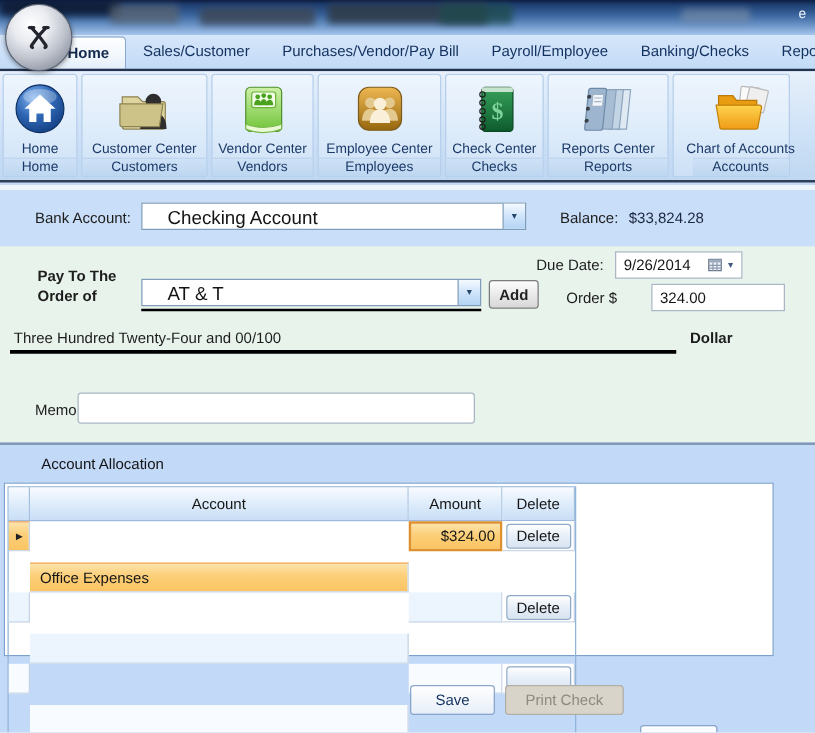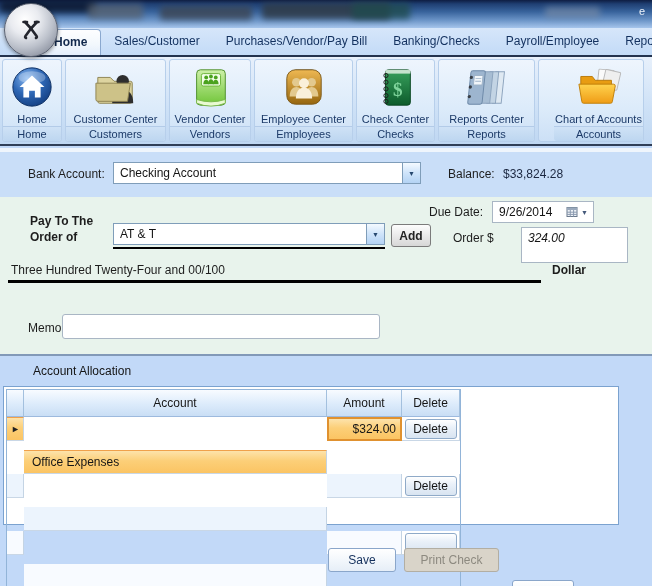--- a/index.html
+++ b/index.html
@@ -41,21 +41,21 @@
   .icon-area { height:52px; display:flex; align-items:center; justify-content:center; margin-top:1px; }
   .btn-label { font-size:11px; color:#1c3a68; line-height:13px; white-space:nowrap; }
   .grp-label { margin-top:auto; width:100%; text-align:center; font-size:11px; color:#1c3a68;
     background:linear-gradient(#cfe2f6,#bdd6f0); border-top:1px solid #b3cbe8; border-radius:0 0 3px 3px;
     height:15px; line-height:15px; }
 
   
   .bankrow { position:absolute; left:0; top:152px; width:652px; height:45px; background:#c9def8; }
   .lbl { position:absolute; font-size:12px; color:#1d1d1d; white-space:nowrap; }
   .combo { position:absolute; background:#fff; border:1px solid #7f9db9; height:22px; display:flex; align-items:stretch; }
-  .combo .txt { flex:1; padding:3px 6px 0; font-size:12px; color:#141414; white-space:nowrap; overflow:hidden; }
+  .combo .txt { flex:1; padding:3px 20px 0; font-size:15px; color:#141414; white-space:nowrap; overflow:hidden; }
   .combo .dd { width:18px; border-left:1px solid #7f9db9;
     background:linear-gradient(#f4faff,#cfe4fa 50%,#b4d3f4); display:flex; align-items:center; justify-content:center;
     font-size:7px; color:#26486f; }
 
   
   .mint { position:absolute; left:0; top:197px; width:652px; height:157px; background:#e8f3ec; }
   .bold { font-weight:bold; }
   .field { position:absolute; background:#fff; border:1px solid #a9b6c4; font-size:12px; color:#141414; }
   .add-btn { position:absolute; left:391px; top:27px; width:40px; height:23px;
     background:linear-gradient(#fdfdfd,#eaeaea 50%,#d7d7d7); border:1px solid #7b7b7b; border-radius:3px;
@@ -122,22 +122,22 @@
           <path d="M20 8 L23.5 8"></path>
       </g>
     </svg>
   </div>
 
   <div class="tabstrip">
     <div class="tabs">
       <div class="tab active">Home</div>
       <div class="tab">Sales/Customer</div>
       <div class="tab">Purchases/Vendor/Pay Bill</div>
+      <div class="tab">Payroll/Employee</div>
       <div class="tab">Banking/Checks</div>
-      <div class="tab">Payroll/Employee</div>
       <div class="tab">Report</div>
 
     </div>
   </div>
   <div class="tab-underline"></div>
 
   <div class="ribbon">
 
     <div class="group" style="left:2px;width:60px;">
       <div class="icon-area">
@@ -255,21 +255,21 @@
             <circle cx="7" cy="13" r="1.7" fill="#3a3f46"></circle>
             <circle cx="7" cy="23" r="1.7" fill="#3a3f46"></circle>
             <circle cx="7" cy="33" r="1.7" fill="#3a3f46"></circle>
           </g>
         </svg>
       </div>
       <span class="btn-label">Reports Center</span>
       <div class="grp-label">Reports</div>
     </div>
 
-    <div class="group" style="left:538px;width:106px;padding-left:15px;">
+    <div class="group" style="left:538px;width:94px;padding-left:15px;">
       <div class="icon-area">
         <svg width="50" height="44" viewBox="0 0 50 46">
           <defs>
               <linearGradient id="gA" x1="0" y1="0" x2="0" y2="1">
             <stop offset="0" stop-color="#ffd34e"></stop>
                 <stop offset="1" stop-color="#ef9c16"></stop>
           </linearGradient>
             </defs>
           <rect x="24" y="5" width="16" height="19" rx="1" fill="#fafafa" stroke="#b9b9b9" transform="rotate(6 32 14)"></rect>
           <rect x="30" y="6" width="16" height="19" rx="1" fill="#efefef" stroke="#b9b9b9" transform="rotate(13 38 15)"></rect>
@@ -315,21 +315,21 @@
           <line x1="4.3" y1="4" x2="4.3" y2="10.5" stroke="#8c9bb0"></line>
           <line x1="7.6" y1="4" x2="7.6" y2="10.5" stroke="#8c9bb0"></line>
           <line x1="1" y1="6.2" x2="11" y2="6.2" stroke="#8c9bb0"></line>
           <line x1="1" y1="8.4" x2="11" y2="8.4" stroke="#8c9bb0"></line>
         </svg>
         <span>▼</span>
       </span>
     </div>
 
     <span class="lbl" style="left:453px;top:34px;">Order $</span>
-    <div class="field" style="left:521px;top:30px;width:107px;height:36px;padding:3px 6px 0;font-style:italic;">324.00</div>
+    <div class="field" style="left:521px;top:30px;width:107px;height:22px;padding:3px 6px 0;">324.00</div>
 
     <span class="lbl" style="left:11px;top:66px;">Three Hundred Twenty-Four and 00/100</span>
     <span class="lbl bold" style="left:552px;top:66px;">Dollar</span>
     <div class="blackline" style="left:8px;top:83px;width:533px;height:3px;"></div>
 
     <span class="lbl" style="left:28px;top:124px;">Memo</span>
     <div class="field" style="left:62px;top:117px;width:318px;height:25px;border-radius:3px;padding:4px 6px 0;"></div>
   </div>
 
   <div class="bottom">

